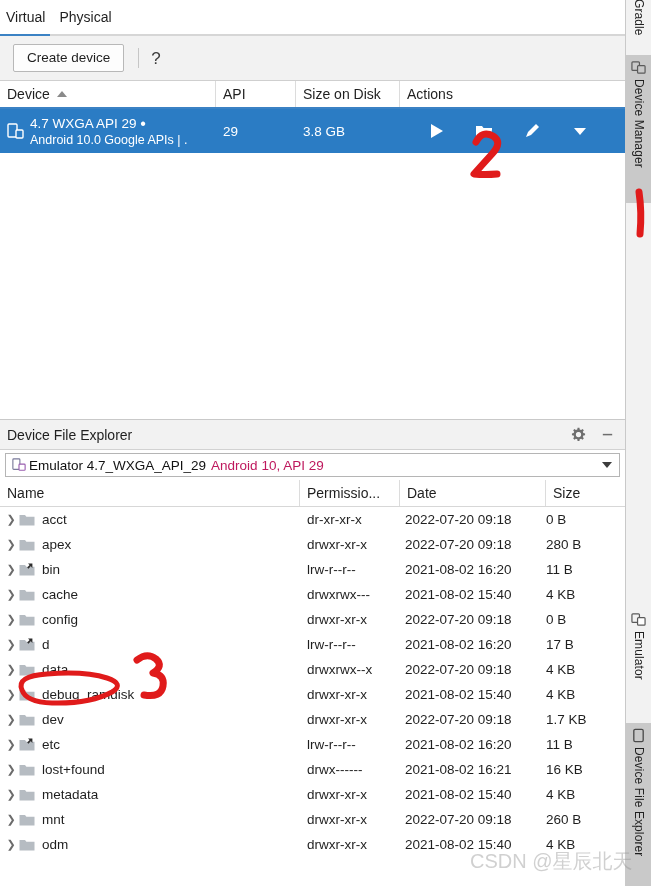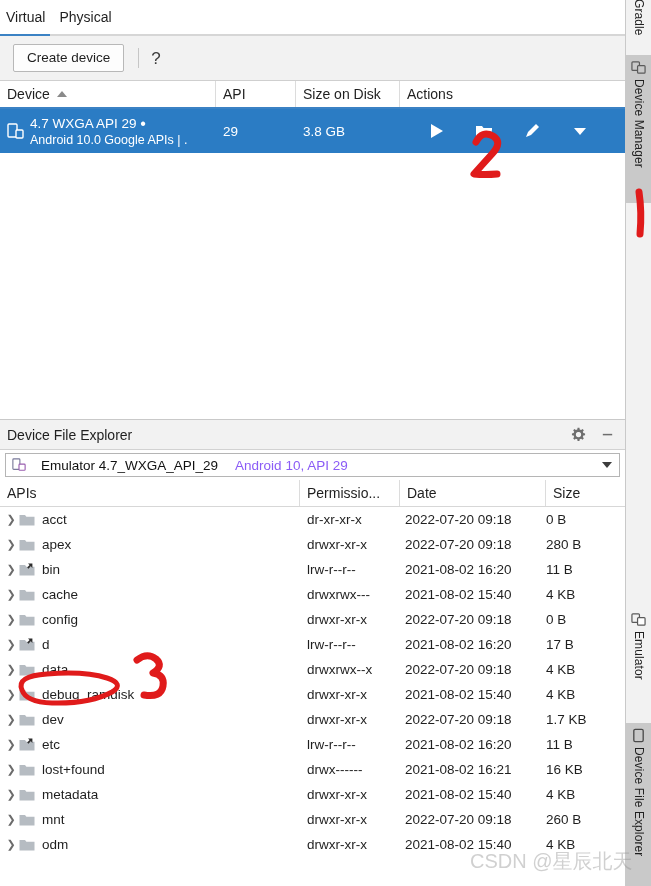--- a/index.html
+++ b/index.html
@@ -209,25 +209,24 @@
   .dfe-combo {
     flex: 1;
     height: 24px;
     border: 1px solid #b5b5b5;
     background: #ffffff;
     display: flex;
     align-items: center;
     padding: 0 4px 0 6px;
     box-sizing: border-box;
     cursor: pointer;
-    gap: 12px;
   }
   .combo-ico { width: 14px; height: 14px; margin-right: 3px; flex: 0 0 auto; }
   .combo-main { font-size: 13.5px; color: #111; }
-  .combo-dim  { font-size: 13.5px; color: #8b5cf6; margin-left: 5px; }
+  .combo-dim  { font-size: 13.5px; color: #be185d; margin-left: 5px; }
   .combo-spacer { flex: 1; }
   .combo-caret {
     width: 0; height: 0;
     border-left: 5px solid transparent;
     border-right: 5px solid transparent;
     border-top: 6px solid #3c3c3c;
     margin-right: 3px;
   }
 
   .fe-head {
@@ -427,21 +426,21 @@
           </svg>
           <span class="combo-main">Emulator 4.7_WXGA_API_29</span>
           <span class="combo-dim">Android 10, API 29</span>
           <span class="combo-spacer"></span>
           <span class="combo-caret"></span>
         </div>
       </div>
 
       <div class="fe-head">
         <div class="cell f-name">
-          <span>APIs</span>
+          <span>Name</span>
         </div>
         <div class="cell f-perm">
           <span>Permissio...</span>
         </div>
         <div class="cell f-date">
           <span>Date</span>
         </div>
         <div class="cell f-size">
           <span>Size</span>
         </div>

